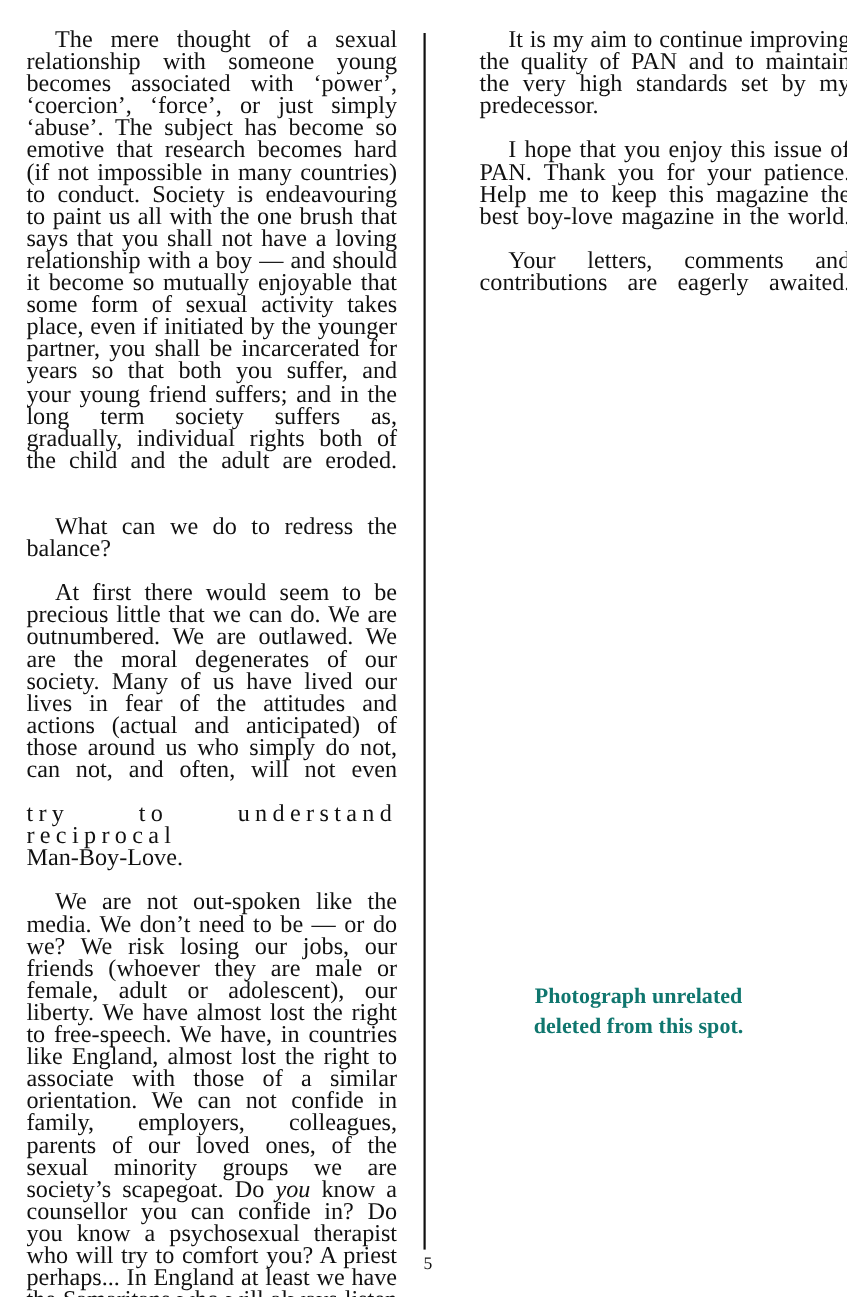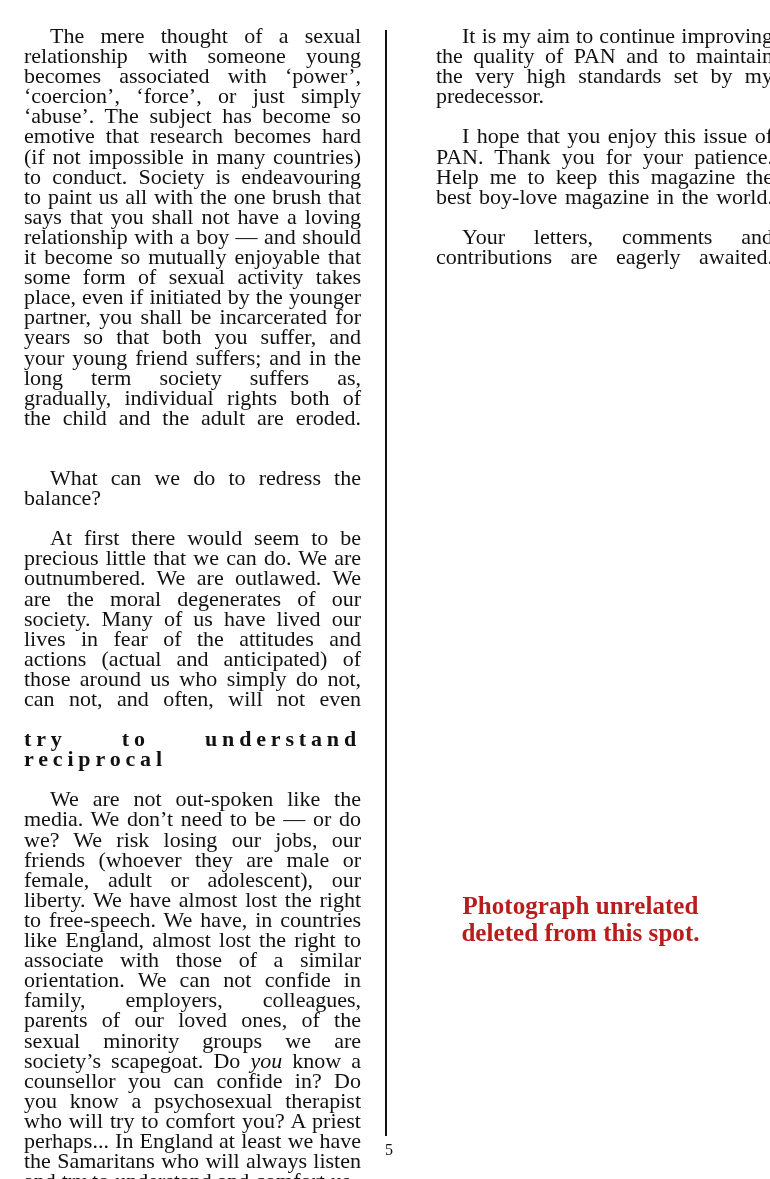--- a/index.html
+++ b/index.html
@@ -78,21 +78,20 @@
     height: 10px;
   }
   .blockgap.sig {
     height: 18px;
   }
 
   
   .tracked {
     letter-spacing: 0.22em;
     word-spacing: 0.9em;
-    font-weight: bold;
   }
 
   em.it {
     font-style: italic;
   }
 
   
   .signature {
     margin: 0;
     text-indent: 0;
@@ -102,23 +101,23 @@
 
   
   #photo-notice {
     position: absolute;
     left: 412px;
     top: 893px;
     width: 337px;
     text-align: center;
     font-family: "Liberation Serif", "DejaVu Serif", serif;
     font-weight: bold;
-    font-size: 25px;
+    font-size: 20px;
     line-height: 26.5px;
-    color: #b91c1c;
+    color: #0f766e;
     letter-spacing: 0.002em;
   }
 
   
   #page-number {
     position: absolute;
     left: 0;
     top: 1141px;
     width: 770px;
     text-align: center;
@@ -143,20 +142,21 @@
     <p class="para">The mere thought of a sexual relationship with someone young becomes associated with ‘power’, ‘coercion’, ‘force’, or just simply ‘abuse’. The subject has become so emotive that research becomes hard (if not impossible in many countries) to conduct. Society is endeavouring to paint us all with the one brush that says that you shall not have a loving relationship with a boy — and should it become so mutually enjoyable that some form of sexual activity takes place, even if initiated by the younger partner, you shall be incarcerated for years so that both you suffer, and your young friend suffers; and in the long term society suffers as, gradually, individual rights both of the child and the adult are eroded.</p>
 
     <div class="blockgap"></div>
 
     <p class="para">What can we do to redress the balance?</p>
 
     <p class="para">At first there would seem to be precious little that we can do. We are outnumbered. We are outlawed. We are the moral degenerates of our society. Many of us have lived our lives in fear of the attitudes and actions (actual and anticipated) of those around us who simply do not, can not, and often, will not even</p>
 
     <p class="para noindent lastflush tracked">try to understand reciprocal</p>
 
+    <p class="para noindent lastflush">Man-Boy-Love.</p>
 
     <div class="blockgap"></div>
 
     <p class="para lastflush"><span>We are not out-spoken like the media. We don’t need to be — or do we? We risk losing our jobs, our friends (whoever they are male or female, adult or adolescent), our liberty. We have almost lost the right to free-speech. We have, in countries like England, almost lost the right to associate with those of a similar orientation. We can not confide in family, employers, colleagues, parents of our loved ones, of the sexual minority groups we are society’s scapegoat. Do </span><em class="it">you</em><span> know a counsellor you can confide in? Do you know a psychosexual therapist who will try to comfort you? A priest perhaps... In England at least we have the Samaritans who will always listen and try to understand and comfort us.</span></p>
 
   </div>
 
   <div id="col-right" class="column">
 
     <p class="para">It is my aim to continue improving the quality of PAN and to maintain the very high standards set by my predecessor.</p>

